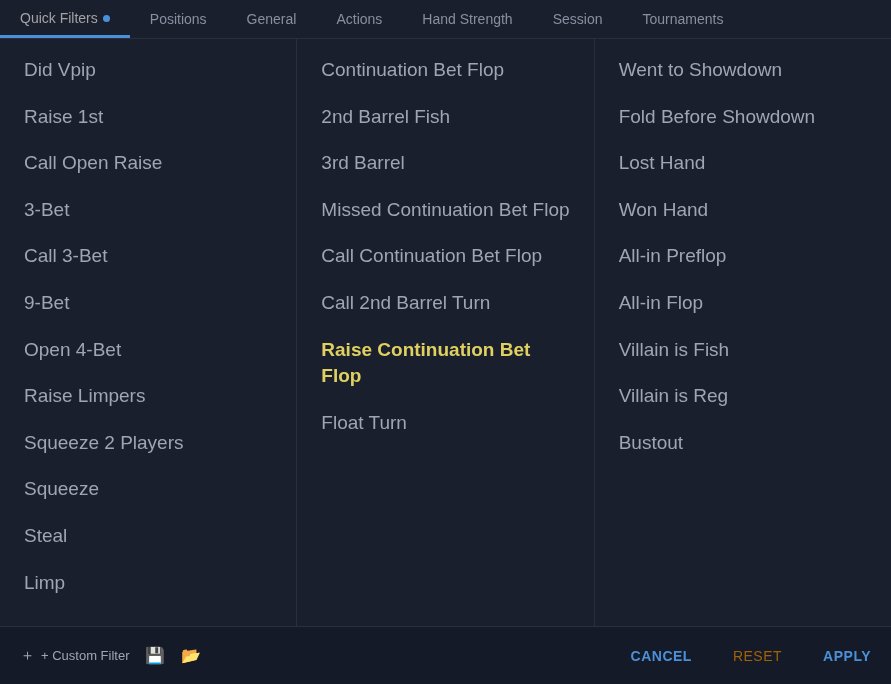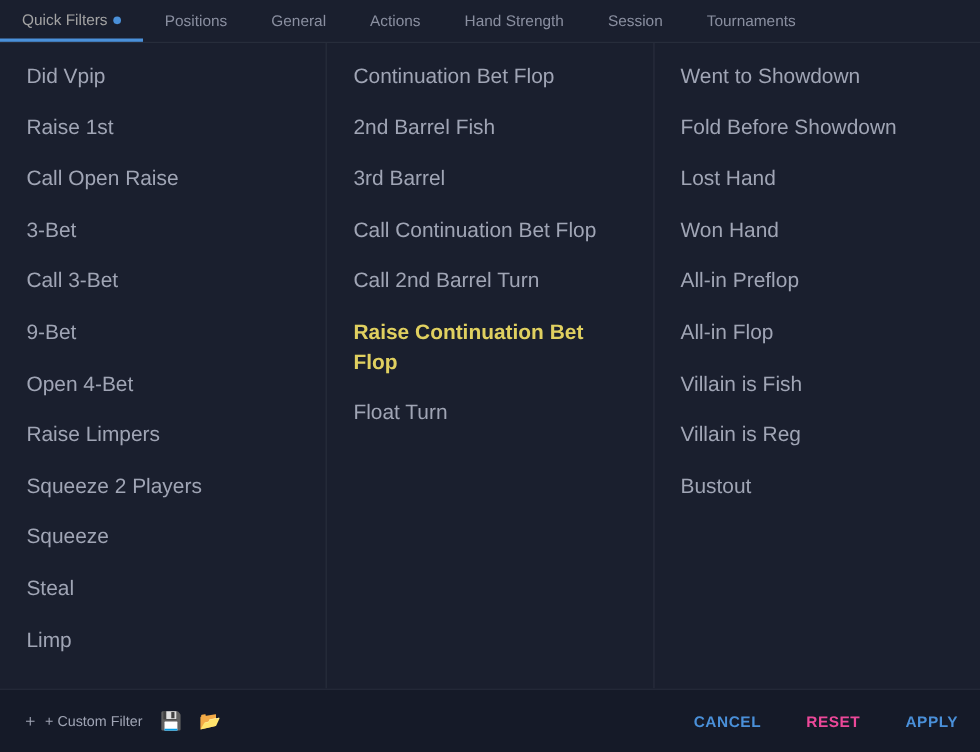--- a/index.html
+++ b/index.html
@@ -117,23 +117,23 @@
       gap: 41px;
     }
     .btn-cancel {
       color: #4a90d9;
       font-size: 14px;
       font-weight: bold;
       cursor: pointer;
       letter-spacing: 0.5px;
     }
     .btn-reset {
-      color: #ec4899;
-      font-size: 14px;
-      font-weight: bold;
+      color: #a16207;
+      font-size: 14px;
+      font-weight: normal;
       cursor: pointer;
       letter-spacing: 0.5px;
     }
     .btn-apply {
       color: #4a90d9;
       font-size: 14px;
       font-weight: bold;
       cursor: pointer;
       letter-spacing: 0.5px;
     }
@@ -163,20 +163,21 @@
       <div class="filter-item">Raise Limpers</div>
       <div class="filter-item">Squeeze 2 Players</div>
       <div class="filter-item">Squeeze</div>
       <div class="filter-item">Steal</div>
       <div class="filter-item">Limp</div>
     </div>
   <div class="column" id="col2">
       <div class="filter-item">Continuation Bet Flop</div>
       <div class="filter-item">2nd Barrel Fish</div>
       <div class="filter-item">3rd Barrel</div>
+      <div class="filter-item">Missed Continuation Bet Flop</div>
       <div class="filter-item">Call Continuation Bet Flop</div>
       <div class="filter-item">Call 2nd Barrel Turn</div>
       <div class="filter-item highlighted">Raise Continuation Bet Flop</div>
       <div class="filter-item">Float Turn</div>
     </div>
   <div class="column" id="col3">
       <div class="filter-item">Went to Showdown</div>
       <div class="filter-item">Fold Before Showdown</div>
       <div class="filter-item">Lost Hand</div>
       <div class="filter-item">Won Hand</div>

